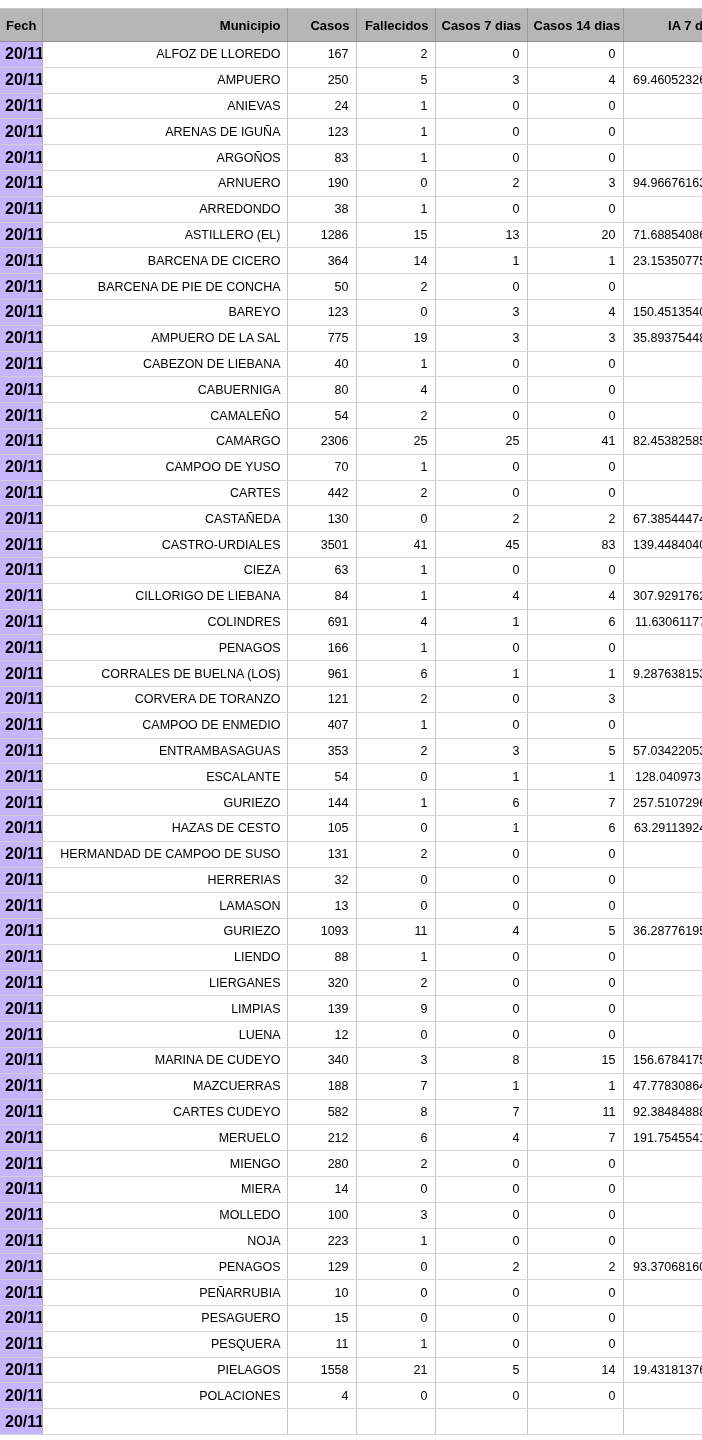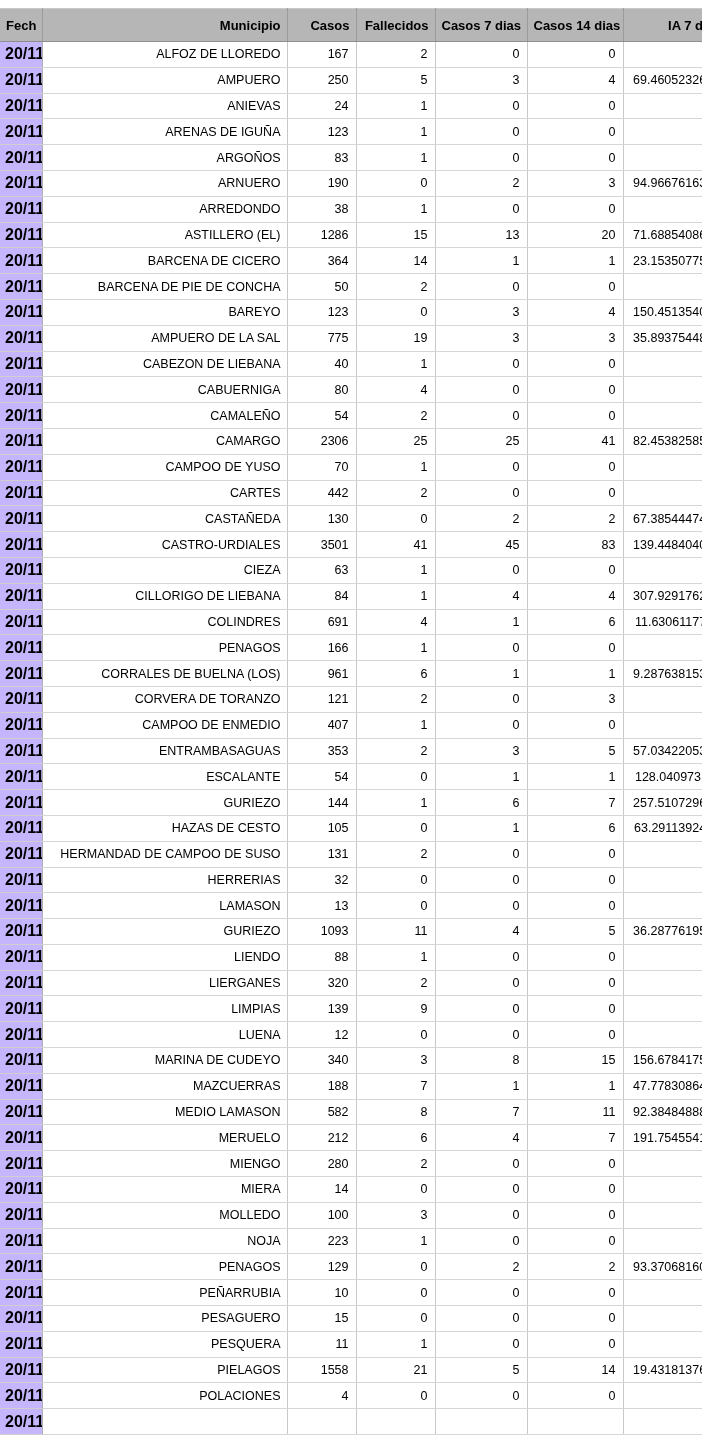--- a/index.html
+++ b/index.html
@@ -591,21 +591,21 @@
           <td class="num">188</td>
           <td class="num">7</td>
           <td class="num">1</td>
           <td class="num">1</td>
           <td class="cell-ia">
             <span class="ia-inner">47.7783086478</span>
           </td>
         </tr>
         <tr>
           <td class="cell-fecha">20/11</td>
-          <td class="cell-municipio">MEDIO LAMASON</td>
+          <td class="cell-municipio">CARTES CUDEYO</td>
           <td class="num">582</td>
           <td class="num">8</td>
           <td class="num">7</td>
           <td class="num">11</td>
           <td class="cell-ia">
             <span class="ia-inner">92.3848488847</span>
           </td>
         </tr>
         <tr>
           <td class="cell-fecha">20/11</td>

